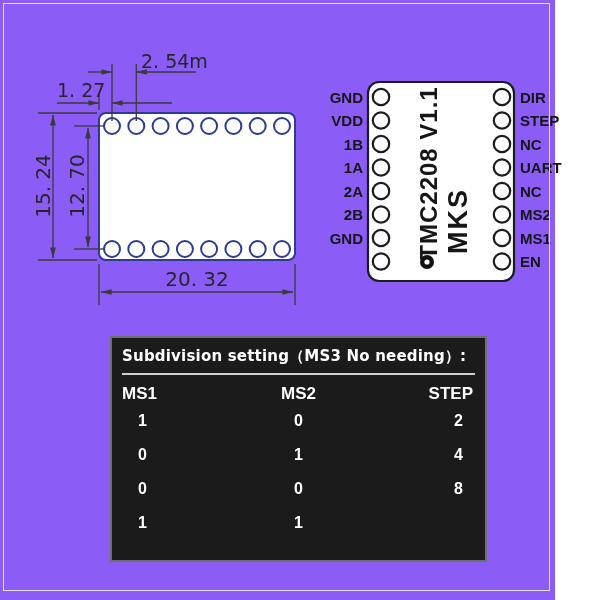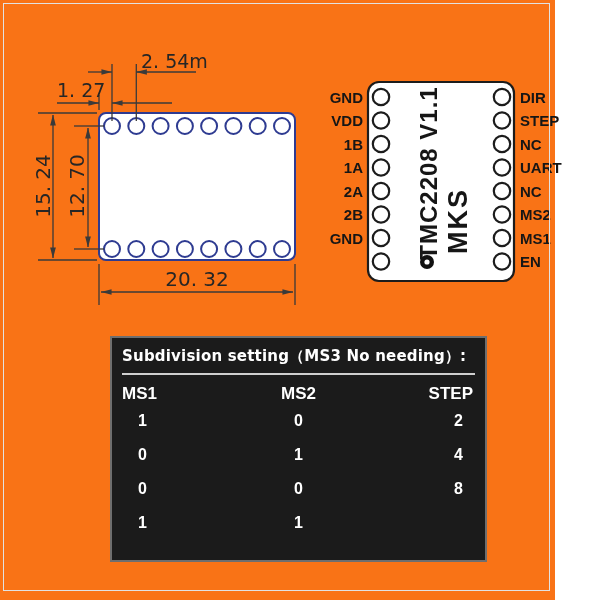--- a/index.html
+++ b/index.html
@@ -1,17 +1,17 @@
 <!DOCTYPE html>
 <html><head>
 <meta charset="utf-8">
 <style>
   html,body{margin:0;padding:0;width:600px;height:600px;background:#fff;overflow:hidden;
             font-family:"Liberation Sans", sans-serif;}
-  .stage{position:relative;width:555px;height:600px;background:#f97316;}
+  .stage{position:relative;width:555px;height:600px;background:#8b5cf6;}
   .page-frame{position:absolute;left:3px;top:3px;right:5px;bottom:9px;
               border:1px solid #e2e2e2;pointer-events:none;}
   svg.draw{position:absolute;left:0;top:0;}
 
   
   .pcb{stroke:#2e3b91;stroke-width:2;fill:#ffffff;}
   .dim{stroke:#3a3a3a;stroke-width:1.3;fill:none;}
   .dimtxt{font-family:"DejaVu Sans",sans-serif;font-size:19px;fill:#262626;}
   .dimtxt.big{font-size:20px;}
 

